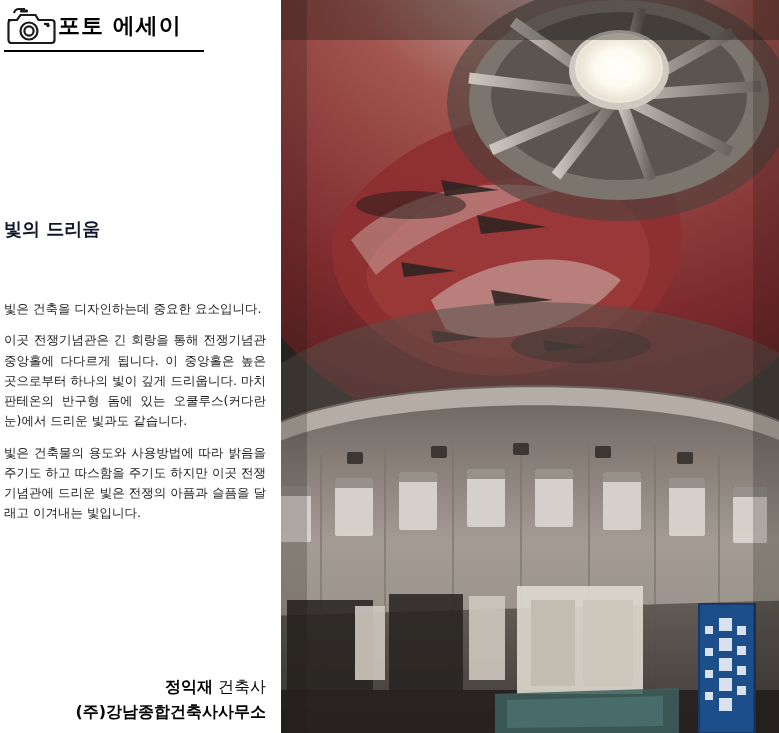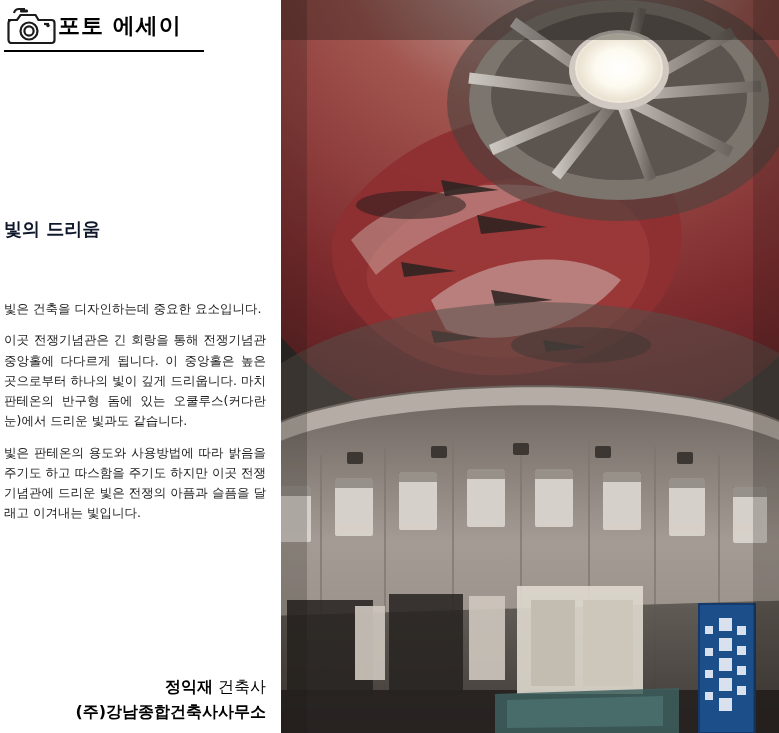--- a/index.html
+++ b/index.html
@@ -149,21 +149,21 @@
       </span>
       <span class="masthead-title">포토 에세이</span>
     </div>
     <div class="masthead-rule"></div>
 
     <div class="essay-title">빛의 드리움</div>
 
     <div class="essay-body">
       <p>빛은 건축을 디자인하는데 중요한 요소입니다.</p>
       <p>이곳 전쟁기념관은 긴 회랑을 통해 전쟁기념관 중앙홀에 다다르게 됩니다. 이 중앙홀은 높은 곳으로부터 하나의 빛이 깊게 드리웁니다. 마치 판테온의 반구형 돔에 있는 오쿨루스(커다란 눈)에서 드리운 빛과도 같습니다.</p>
-      <p>빛은 판테온의 용도와 사용방법에 따라 밝음을 주기도 하고 따스함을 주기도 하지만 이곳 전쟁기념관에 드리운 빛은 전쟁의 아픔과 슬픔을 달래고 이겨내는 빛입니다.</p>
+      <p>빛은 건축물의 용도와 사용방법에 따라 밝음을 주기도 하고 따스함을 주기도 하지만 이곳 전쟁기념관에 드리운 빛은 전쟁의 아픔과 슬픔을 달래고 이겨내는 빛입니다.</p>
     </div>
 
     <div class="byline">
       <span class="name">정익재</span><span class="role"> 건축사</span>
       <span class="firm">(주)강남종합건축사사무소</span>
     </div>
 
   </div>
 
   <div class="photo">

